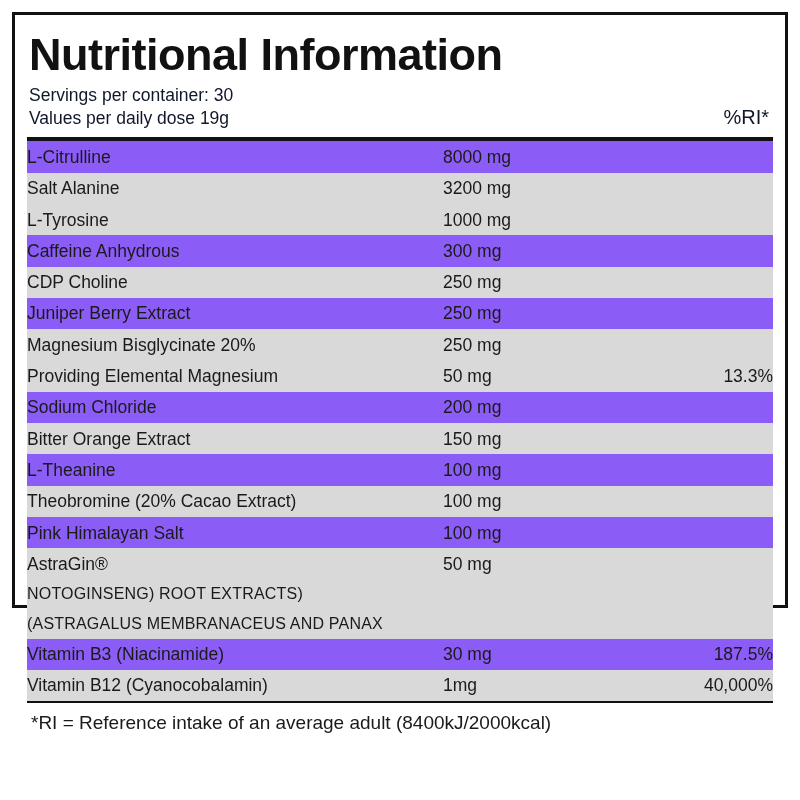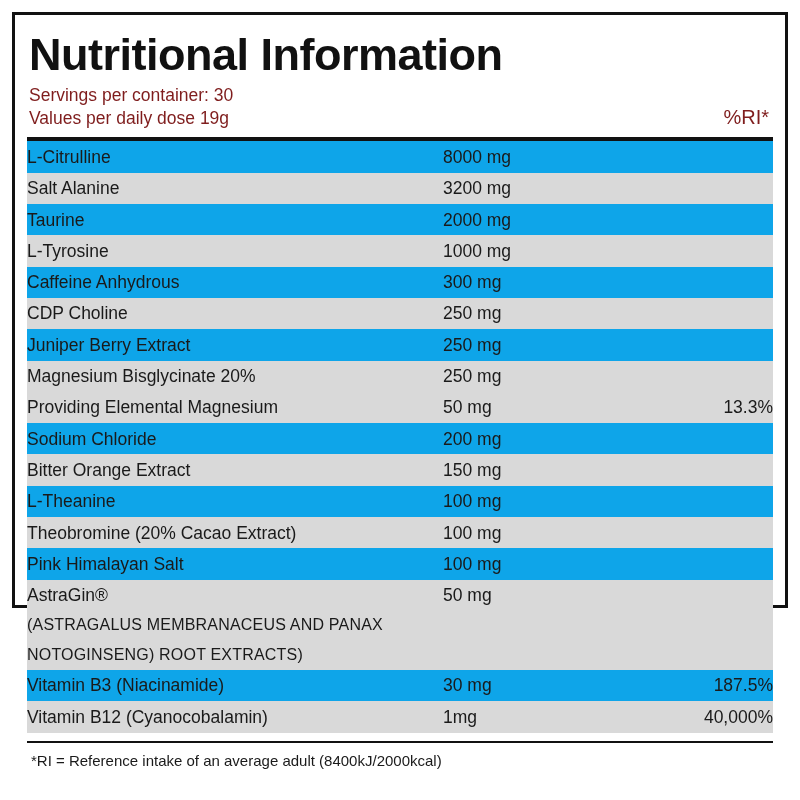--- a/index.html
+++ b/index.html
@@ -35,21 +35,21 @@
     font-weight: bold;
     letter-spacing: -0.5px;
     line-height: 1.05;
     margin: 6px 0 6px 2px;
     color: #111111;
   }
   .subhead {
     margin: 0 0 0 2px;
     font-size: 17.5px;
     line-height: 1.32;
-    color: #7f1d1d;
+    color: #0f172a;
     position: relative;
   }
   .subhead .ri {
     position: absolute;
     right: 4px;
     bottom: 0;
     font-size: 20px;
   }
   .rule {
     border-top: 4px solid #111111;
@@ -63,28 +63,28 @@
   }
   table.nutri td {
     padding: 5.5px 0 5.5px 0;
     vertical-align: top;
     line-height: 1.16;
   }
   td.name { padding-left: 4px; }
   td.amount { text-align: left; width: 180px; padding-right: 160px; }
   td.ri { text-align: right; width: 150px; padding-right: 4px; }
   tr.shaded td { background: #d9d9d9; }
-  tr.plain td { background: #0ea5e9; }
+  tr.plain td { background: #8b5cf6; }
   td.bold { font-weight: normal; }
   .cont { font-size: 16px; letter-spacing: 0.2px; }
   .footer {
     border-top: 2px solid #111111;
-    margin-top: 8px;
+    margin-top: 0;
     padding: 9px 0 0 4px;
-    font-size: 15px;
+    font-size: 19px;
   }
 </style>
 </head>
 <body>
 
 <div class="panel">
   <div class="inner">
     <div class="title">Nutritional Information</div>
 
     <div class="subhead">
@@ -98,25 +98,20 @@
     <table class="nutri">
       <tbody>
           <tr class="plain">
             <td class="name">L-Citrulline</td>
             <td class="amount">8000 mg</td>
             <td class="ri"></td>
           </tr>
           <tr class="shaded">
             <td class="name">Salt Alanine</td>
             <td class="amount">3200 mg</td>
-            <td class="ri"></td>
-          </tr>
-          <tr class="plain">
-            <td class="name">Taurine</td>
-            <td class="amount">2000 mg</td>
             <td class="ri"></td>
           </tr>
           <tr class="shaded">
             <td class="name">L-Tyrosine</td>
             <td class="amount">1000 mg</td>
             <td class="ri"></td>
           </tr>
           <tr class="plain">
             <td class="name">Caffeine Anhydrous</td>
             <td class="amount">300 mg</td>
@@ -166,26 +161,26 @@
             <td class="name">Pink Himalayan Salt</td>
             <td class="amount">100 mg</td>
             <td class="ri"></td>
           </tr>
           <tr class="shaded">
             <td class="name bold">AstraGin®</td>
             <td class="amount">50 mg</td>
             <td class="ri"></td>
           </tr>
           <tr class="shaded">
-            <td class="name cont">(ASTRAGALUS MEMBRANACEUS AND PANAX</td>
+            <td class="name cont">NOTOGINSENG) ROOT EXTRACTS)</td>
             <td class="amount"></td>
             <td class="ri"></td>
           </tr>
           <tr class="shaded">
-            <td class="name cont">NOTOGINSENG) ROOT EXTRACTS)</td>
+            <td class="name cont">(ASTRAGALUS MEMBRANACEUS AND PANAX</td>
             <td class="amount"></td>
             <td class="ri"></td>
           </tr>
           <tr class="plain">
             <td class="name">Vitamin B3 (Niacinamide)</td>
             <td class="amount">30 mg</td>
             <td class="ri">187.5%</td>
           </tr>
           <tr class="shaded">
             <td class="name">Vitamin B12 (Cyanocobalamin)</td>

